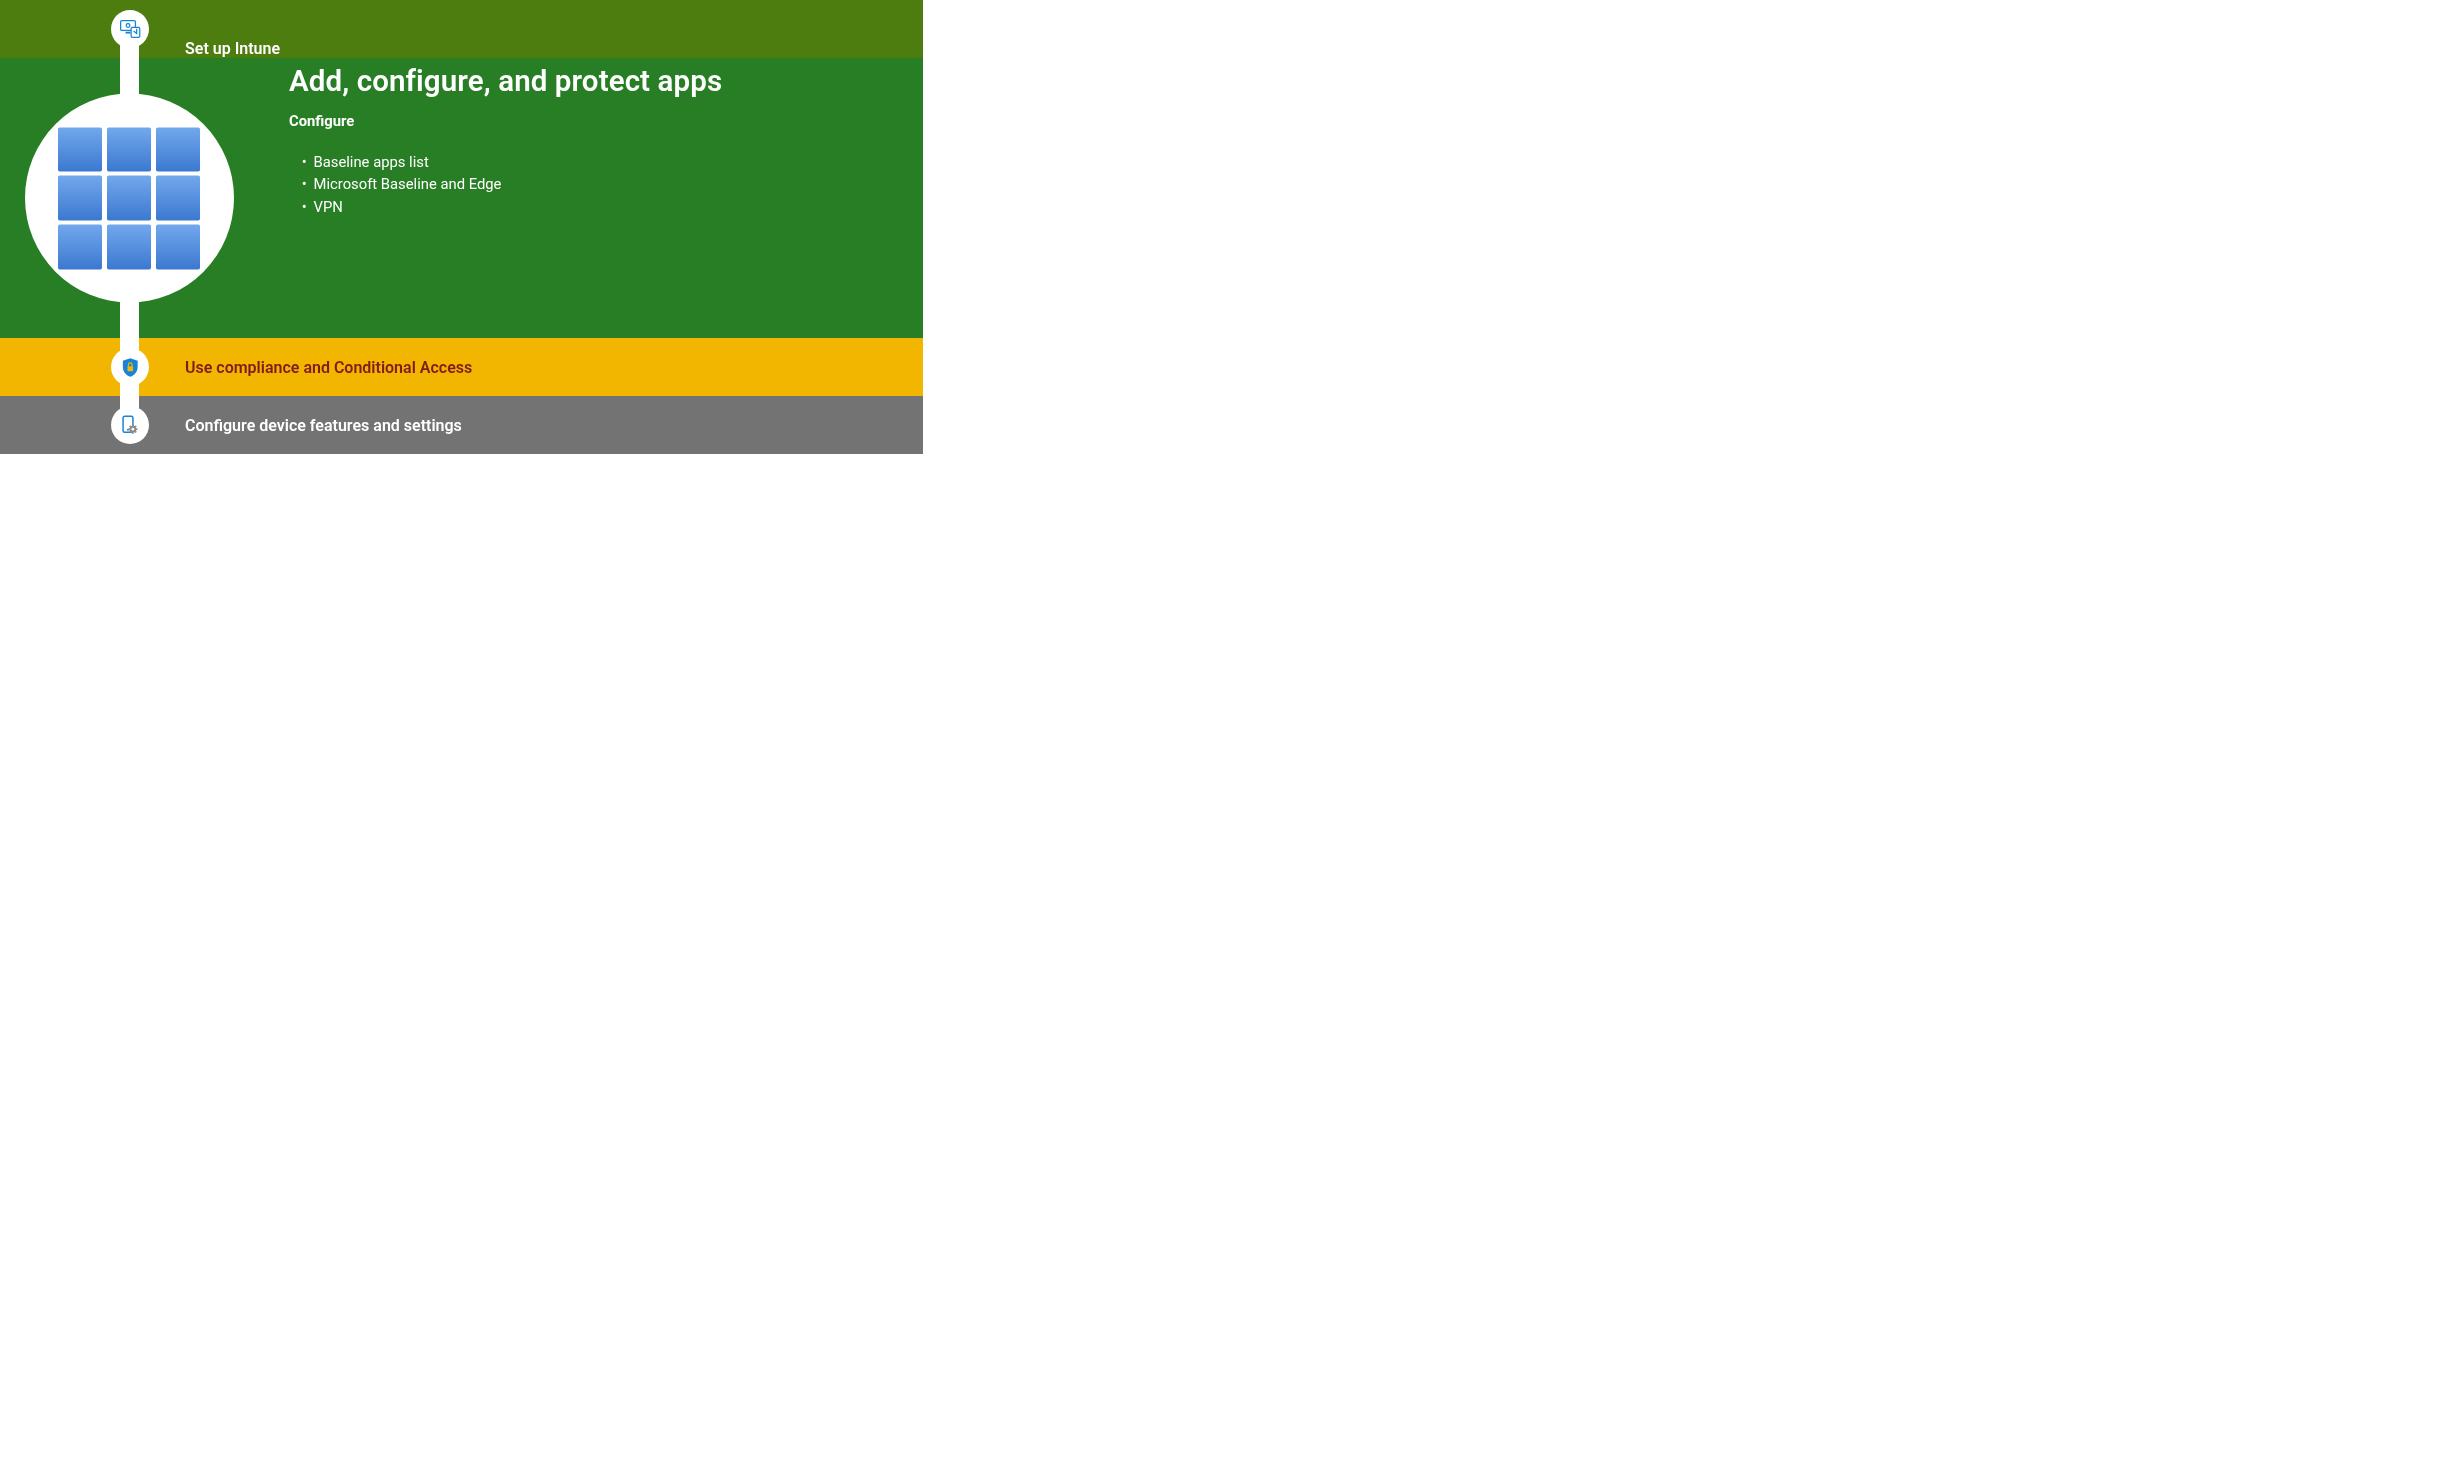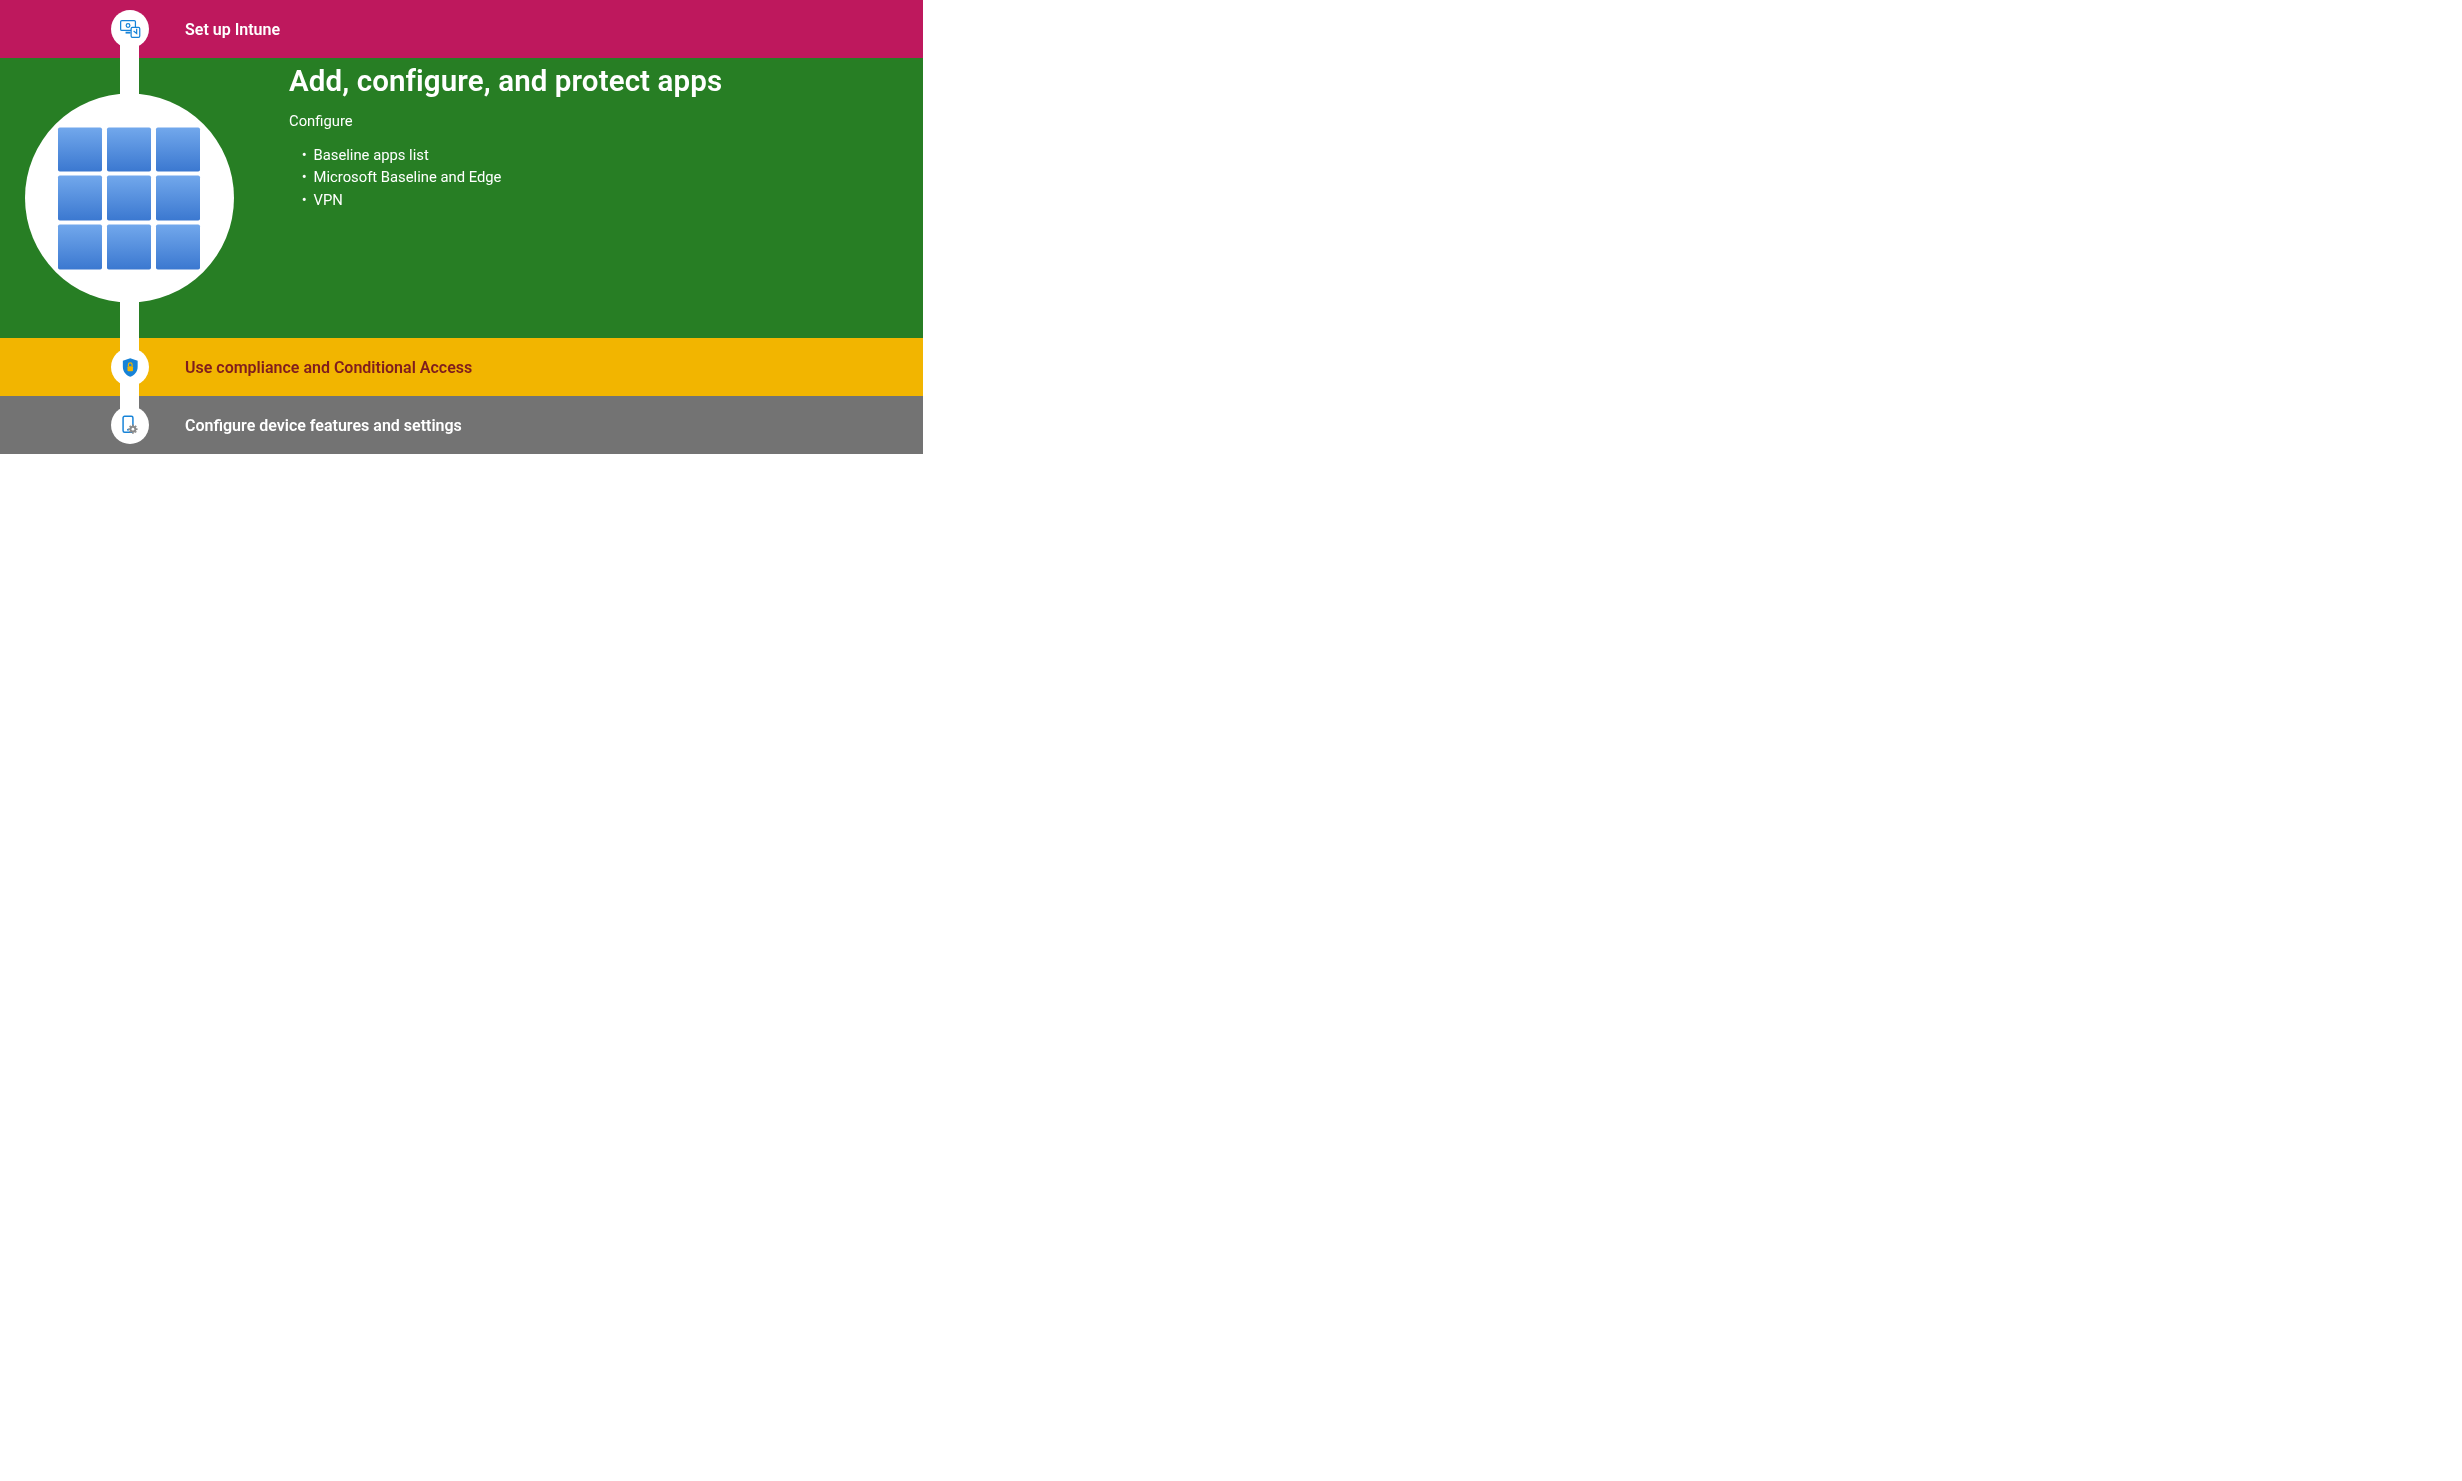--- a/index.html
+++ b/index.html
@@ -24,21 +24,21 @@
     padding: 0 37px 0 185px;
     color: #fff;
     font-weight: 600;
     position: relative;
   }
   .row-small {
     height: 58px;
     font-size: 16px;
   }
   
-  .row-setup   { background: #be185d; }
+  .row-setup   { background: #4d7c0f; align-items: flex-end; }
   .row-ca      { background: #f2b500; color: #7f1d1d; }
   .row-feat    { background: #737373; align-items: center; }
   .row-enroll  { background: #1683d8; }
 
   
   .row-expanded {
     background: #277e24;
     min-height: 280px;
     align-items: flex-start;
     padding-top: 6px;
@@ -51,21 +51,21 @@
     font-weight: 600;
     margin-bottom: 13.5px;
     letter-spacing: 0.1px;
   }
   .exp-cols {
     display: flex;
     gap: 55px;
     font-size: 14.8px;
   }
   .exp-col { max-width: 234px; }
-  .exp-col-head { font-weight: 400; margin-bottom: 14px; }
+  .exp-col-head { font-weight: 700; margin-bottom: 21px; }
   .exp-list { list-style: none; padding: 0; margin: 11px; }
   .exp-list li { position: relative; padding-left: 13.5px; line-height: 1.55; }
   .exp-list li::before {
     content: "•";
     position: absolute;
     left: 1.8px;
     top: 0;
   }
 
   

